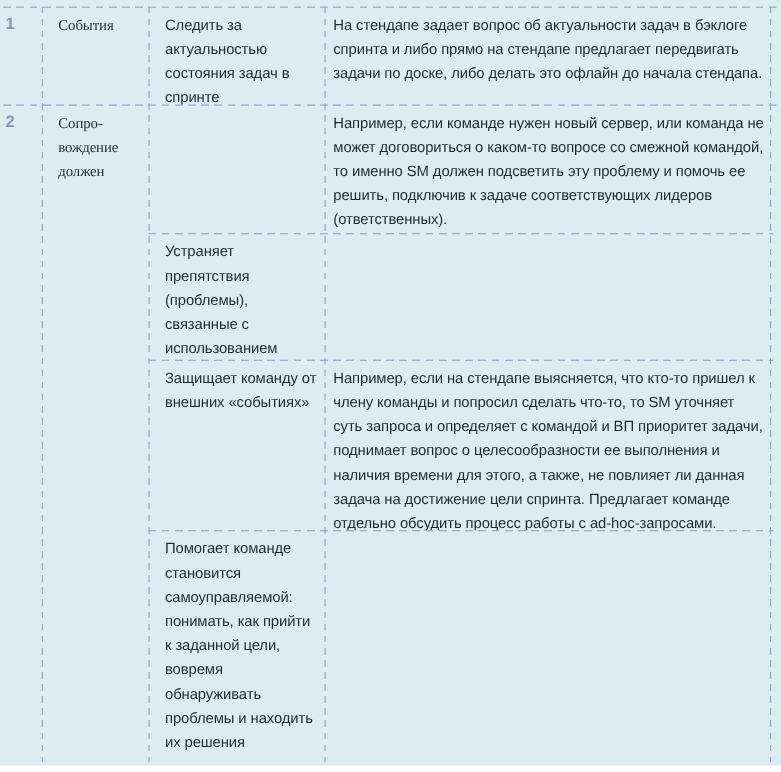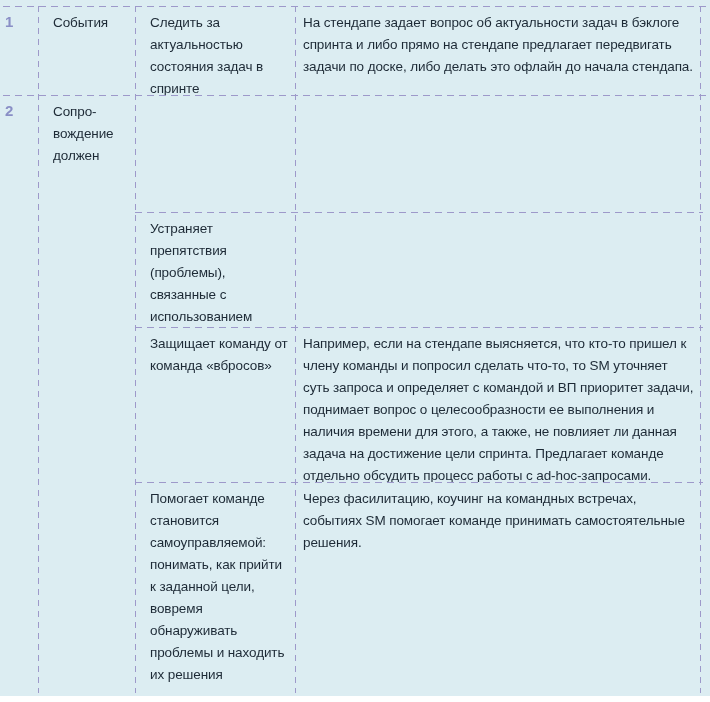--- a/index.html
+++ b/index.html
@@ -27,21 +27,21 @@
     grid-template-rows: 6px 89px 117px 115px 155px 1fr;
   }
   .cell {
     color: #1d2a36;
     font-size: 13.5px;
     line-height: 22px;
     letter-spacing: -0.1px;
     overflow: hidden;
   }
   .num  { font-weight: bold; color: #8a8fc6; font-size: 15px; padding: 5px 0 0 5px; }
-  .cat  { padding: 6px 6px 0 15px; white-space: pre-line; }
+  .cat  { padding: 6px 6px 0 15px; white-space: pre-line; font-family: Liberation Serif, serif; }
   .task { padding: 6px 5px 0 15px; }
   .desc { padding: 6px 14px 0 8px; }
 
   
   .vline {
     position: absolute; width: 1px; top: 6px; height: 687px;
     background: repeating-linear-gradient(to bottom, #9d99ca 0 6px, transparent 6px 11px);
   }
   .v1 { left: 38px; }
   .v2 { left: 135px; }
@@ -68,28 +68,28 @@
     <div class="cell num" style="grid-area:2/1">1</div>
     <div class="cell cat" style="grid-area:2/2">События</div>
     <div class="cell task" style="grid-area:2/3">Следить за актуальностью состояния задач в спринте</div>
     <div class="cell desc" style="grid-area:2/4">На стендапе задает вопрос об актуальности задач в бэклоге спринта и либо прямо на стендапе предлагает передвигать задачи по доске, либо делать это офлайн до начала стендапа.</div>
 
     <div class="cell num" style="grid-row:3/span 4; grid-column:1">2</div>
     <div class="cell cat" style="grid-row:3/span 4; grid-column:2">Сопро-
 вождение
 должен</div>
 
+    <div class="cell desc" style="grid-area:3/4">Например, если команде нужен новый сервер, или команда не может договориться о каком-то вопросе со смежной командой, то именно SM должен подсветить эту проблему и помочь ее решить, подключив к задаче соответствующих лидеров (ответственных).</div>
 
     <div class="cell task" style="grid-area:4/3">Устраняет препятствия (проблемы), связанные с использованием практик Agile</div>
 
-    <div class="cell task" style="grid-area:5/3">Защищает команду от команда «вбросов»</div>
+    <div class="cell task" style="grid-area:5/3">Защищает команду от внешних «событиях»</div>
     <div class="cell desc" style="grid-area:5/4">Например, если на стендапе выясняется, что кто-то пришел к члену команды и попросил сделать что-то, то SM уточняет суть запроса и определяет с командой и ВП приоритет задачи, поднимает вопрос о целесообразности ее выполнения и наличия времени для этого, а также, не повлияет ли данная задача на достижение цели спринта. Предлагает команде отдельно обсудить процесс работы с ad-hoc-запросами.</div>
 
     <div class="cell task" style="grid-area:6/3">Помогает команде становится самоуправляемой: понимать, как прийти к заданной цели, вовремя обнаруживать проблемы и находить их решения</div>
-    <div class="cell desc" style="grid-area:6/4">Через фасилитацию, коучинг на командных встречах, событиях SM помогает команде принимать самостоятельные решения.</div>
   </div>
 
   <div class="hline h-top"></div>
   <div class="hline h-row"></div>
   <div class="hline h-s1"></div>
   <div class="hline h-s2"></div>
   <div class="hline h-s3"></div>
   <div class="vline v1"></div>
   <div class="vline v2"></div>
   <div class="vline v3"></div>

